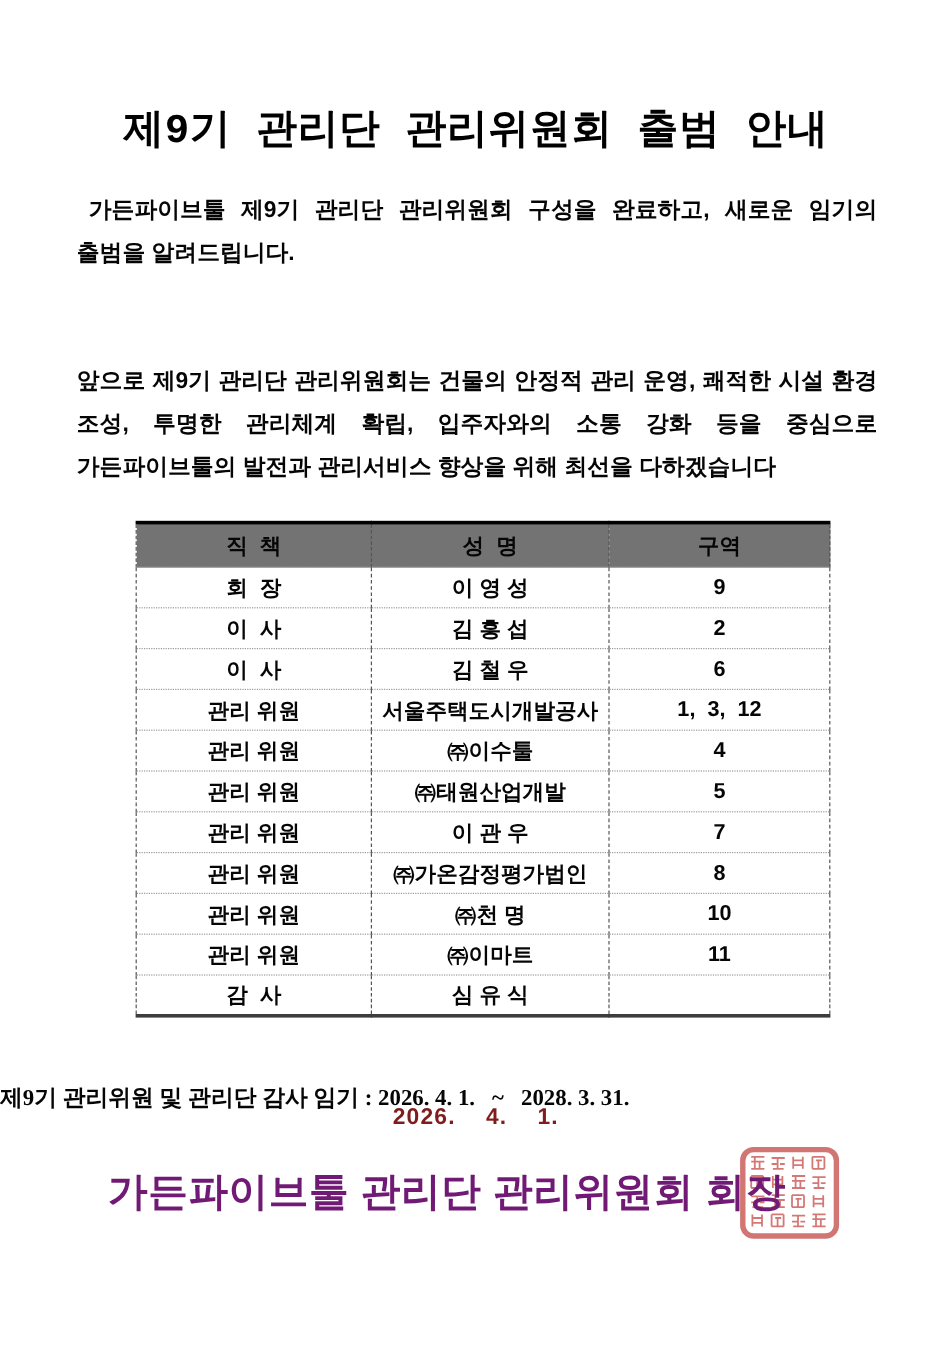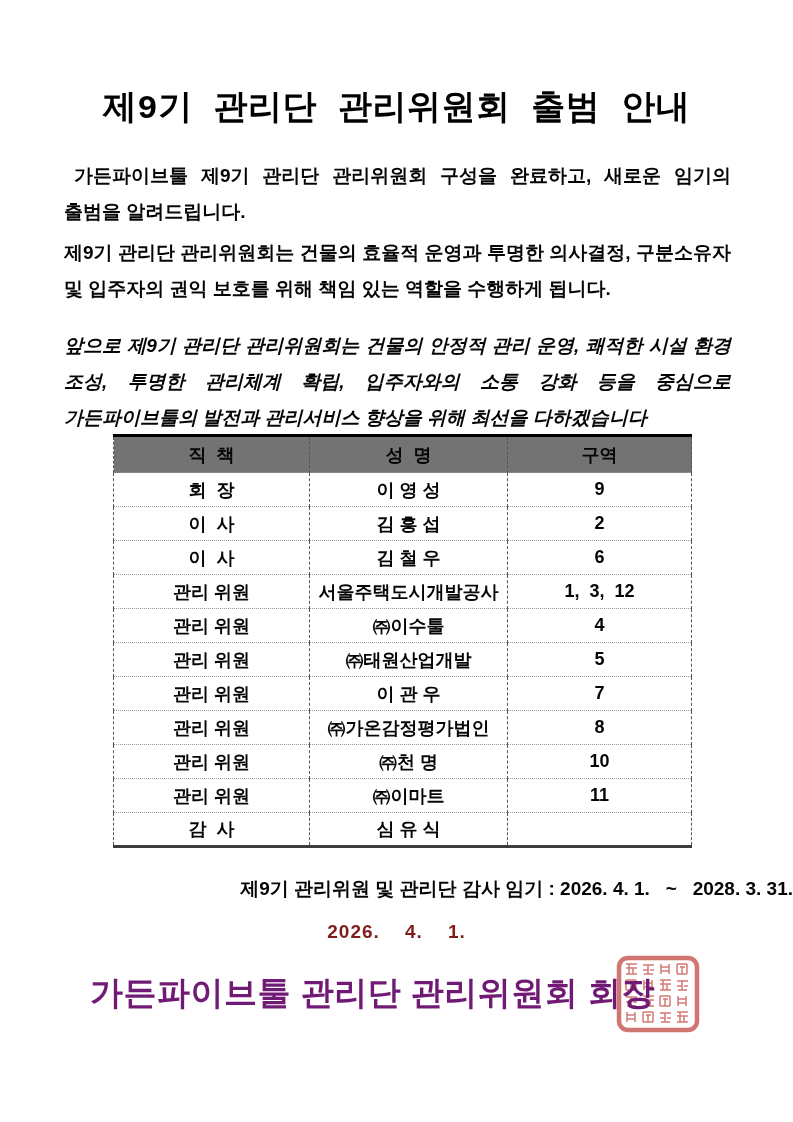--- a/index.html
+++ b/index.html
@@ -21,44 +21,45 @@
     font-family:Liberation Mono, monospace;
   }
   .para {
     position:absolute; left:64px; width:667px;
     font-size:19px; line-height:36px;
     text-align:justify; word-break:keep-all;
     color:#050505;
   }
   .para-1 { top:158px; text-indent:10px; }
   .para-2 { top:235px; }
-  .para-3 { top:328px;font-style:italic; }
+  .para-3 { top:300px; }
   .committee-table {
     position:absolute; left:113px; top:434px; width:578px;
     border-collapse:collapse; table-layout:fixed;
     border-top:3px solid #000;
     border-bottom:3px solid #3d3d3d;
   }
   .committee-table th, .committee-table td {
     border-left:1px dashed #555;
     border-right:1px dashed #555;
     border-top:1px dotted #9a9a9a;
     border-bottom:1px dotted #9a9a9a;
     font-size:18px; font-weight:bold;
     text-align:center; vertical-align:middle;
     white-space:pre-wrap;
     padding:0;
     color:#050505;
   }
   .committee-table th { background:#737373; height:37px; }
   .committee-table td { height:34px; }
   .term-line {
-    position:absolute; top:876px; left:0; width:100%;
-    text-align:right; font-size:19px; white-space:pre-wrap;
+    position:absolute; top:902px; left:0; width:100%;
+    text-align:left; font-size:19px; white-space:pre-wrap;
     color:#050505;
+    font-family:Liberation Serif, serif;
   }
   .date-line {
     position:absolute; top:921px; left:0; width:100%;
     text-align:center; font-size:19px; letter-spacing:1px; white-space:pre-wrap;
     color:#7f1d1d;
   }
   .signature {
     position:absolute; top:971px; left:40px; width:665px;
     text-align:center; font-size:33px; letter-spacing:0.5px;
     z-index:2; color:#701a75;
@@ -70,21 +71,20 @@
   }
 </style>
 </head>
 <body>
 
 <div class="page">
 
   <h1 class="title">제9기 관리단 관리위원회 출범 안내</h1>
 
   <p class="para para-1">가든파이브툴 제9기 관리단 관리위원회 구성을 완료하고, 새로운 임기의 출범을 알려드립니다.</p>
-  <p class="para para-2">제9기 관리단 관리위원회는 건물의 효율적 운영과 투명한 의사결정, 구분소유자 및 입주자의 권익 보호를 위해 책임 있는 역할을 수행하게 됩니다.</p>
   <p class="para para-3">앞으로 제9기 관리단 관리위원회는 건물의 안정적 관리 운영, 쾌적한 시설 환경 조성, 투명한 관리체계 확립, 입주자와의 소통 강화 등을 중심으로 가든파이브툴의 발전과 관리서비스 향상을 위해 최선을 다하겠습니다</p>
 
   <table class="committee-table">
     <colgroup>
       <col style="width:196px">
         <col style="width:198px">
         <col style="width:184px">
     </colgroup>
     <thead>
       <tr>

